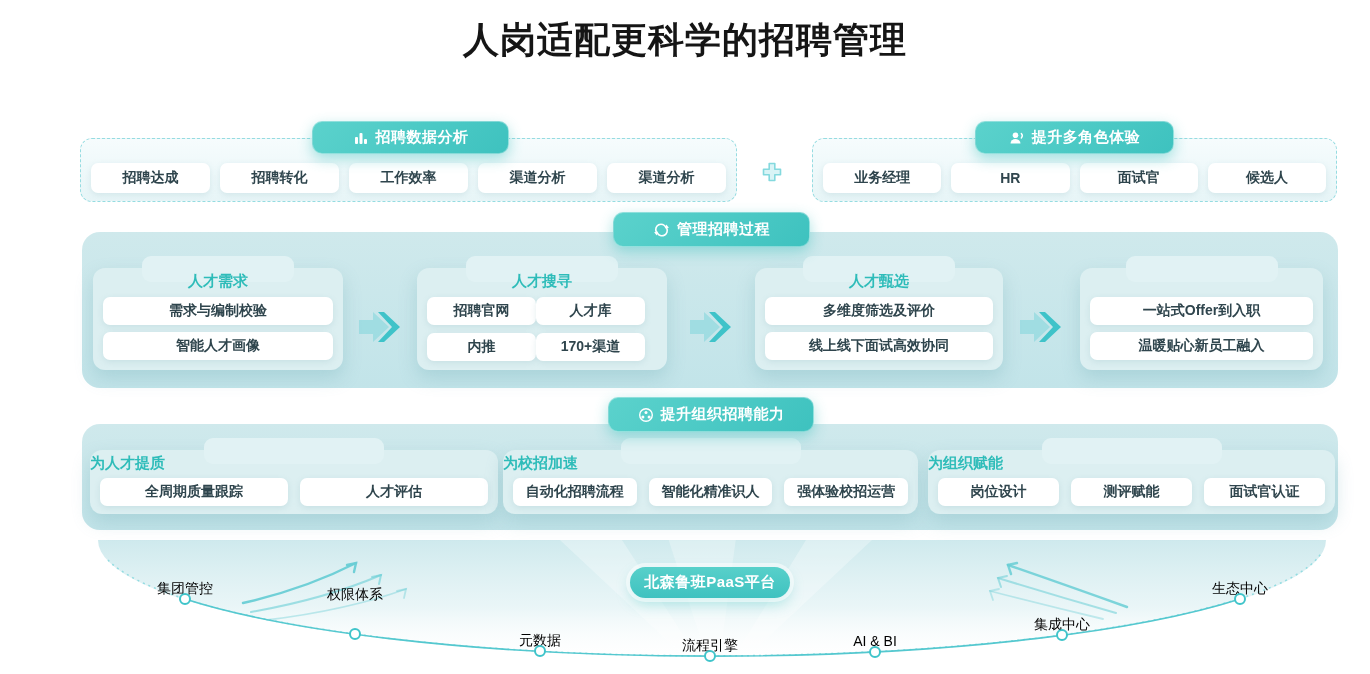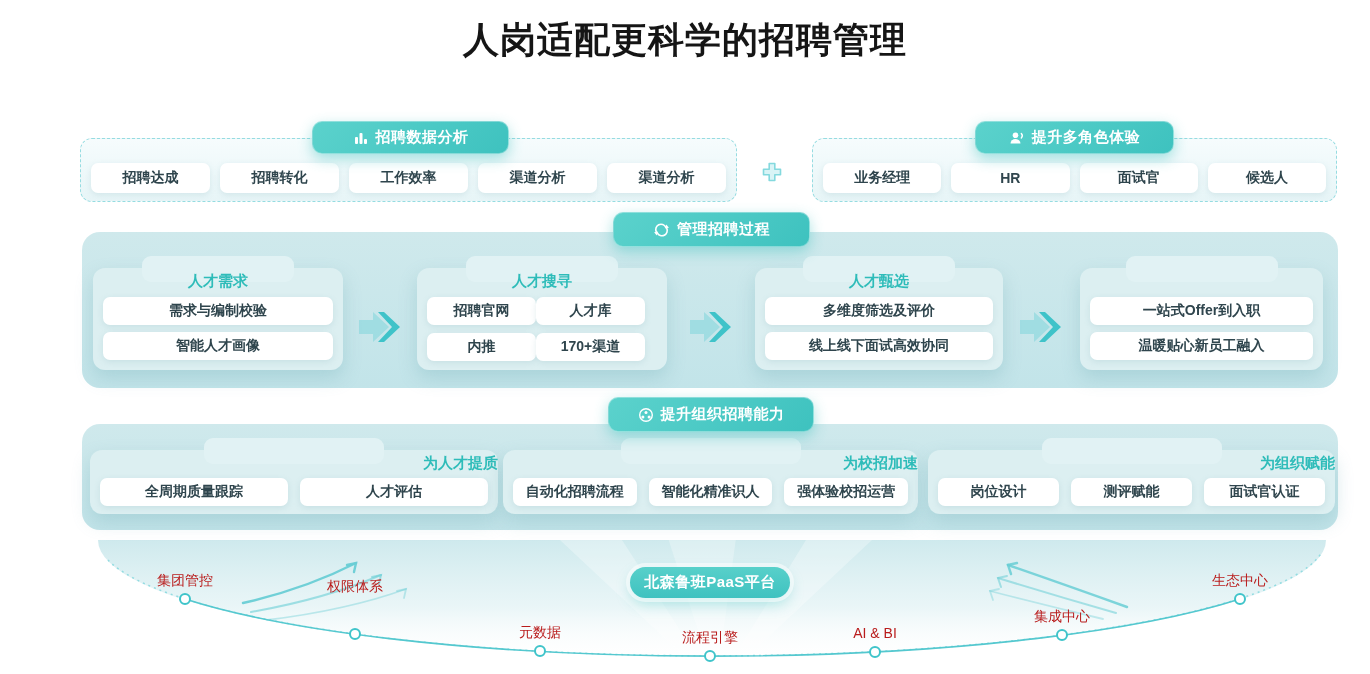--- a/index.html
+++ b/index.html
@@ -47,35 +47,35 @@
   .stage-items{position:absolute;left:10px;right:10px;top:29px;display:flex;flex-direction:column;gap:7px;}
   .stage-items .pill{height:28px;}
   .stage-items.grid2{flex-direction:row;flex-wrap:wrap;gap:8px 0;}
   .stage-items.grid2 .pill{width:calc(50% - 6px);box-sizing:border-box;}
 
   
   .group-card{position:absolute;top:26px;height:64px;background:#dceff1;border-radius:12px;
     box-shadow:0 8px 18px rgba(108,168,180,.30);}
   .group-tab{position:absolute;top:-12px;left:50%;transform:translateX(-50%);
     width:180px;height:26px;background:#e1f2f4;border-radius:9px;}
-  .group-title{position:relative;text-align:right;padding-top:4px;
+  .group-title{position:relative;text-align:left;padding-top:4px;
     font-size:15px;font-weight:bold;color:#2ebcb9;}
   .group-items{position:absolute;left:10px;right:10px;top:28px;height:28px;display:flex;gap:12px;}
   .group-items .pill{flex:1;}
 
   .flow-arrow{position:absolute;top:75px;width:46px;height:40px;}
 
   
   .platform-pill{position:absolute;left:630px;top:567px;width:160px;height:31px;z-index:3;
     border-radius:16px;background:linear-gradient(180deg,#58d0ca 0%,#3fc2c0 100%);
     box-shadow:0 0 0 4px rgba(255,255,255,.55),0 6px 14px rgba(64,194,192,.38);
     display:flex;align-items:center;justify-content:center;
     color:#fff;font-size:15px;font-weight:bold;letter-spacing:.5px;}
   .node-label{position:absolute;transform:translateX(-50%);z-index:2;white-space:nowrap;
-    font-size:14px;color:#b91c1c;}
+    font-size:14px;color:#000000;margin-top:8px;}
   .node-dot{position:absolute;width:8px;height:8px;border:2.5px solid #3fc4ca;background:#fff;
     border-radius:50%;transform:translate(-50%,-50%);z-index:2;}
 </style>
 </head>
 <body>
 
 <div class="canvas">
 
   <svg class="bg-svg" width="1370" height="674" viewBox="0 0 1370 674">
     <defs>

